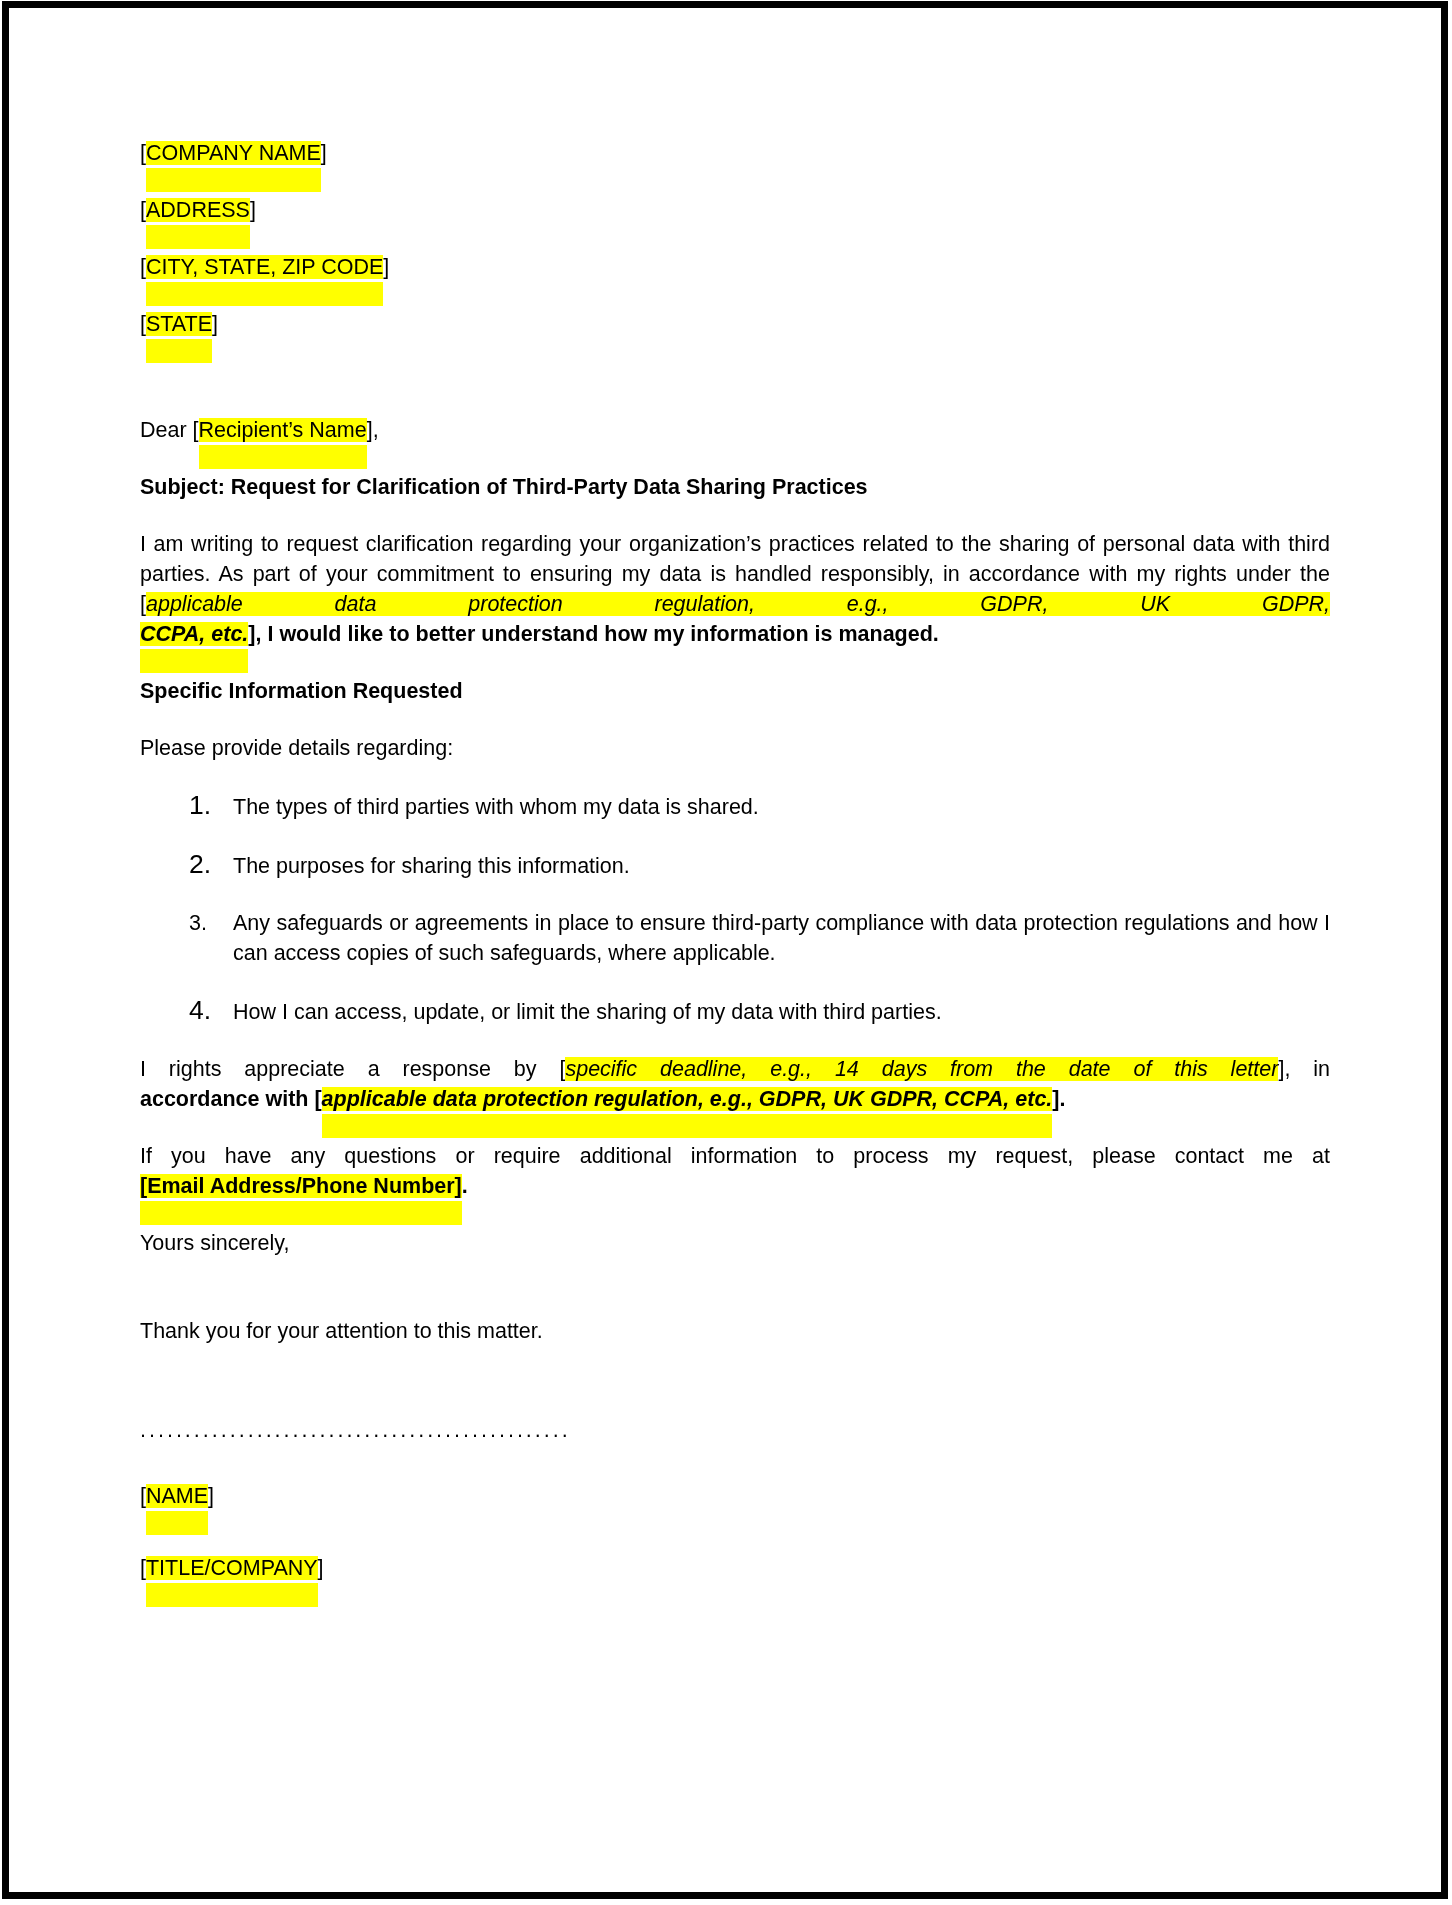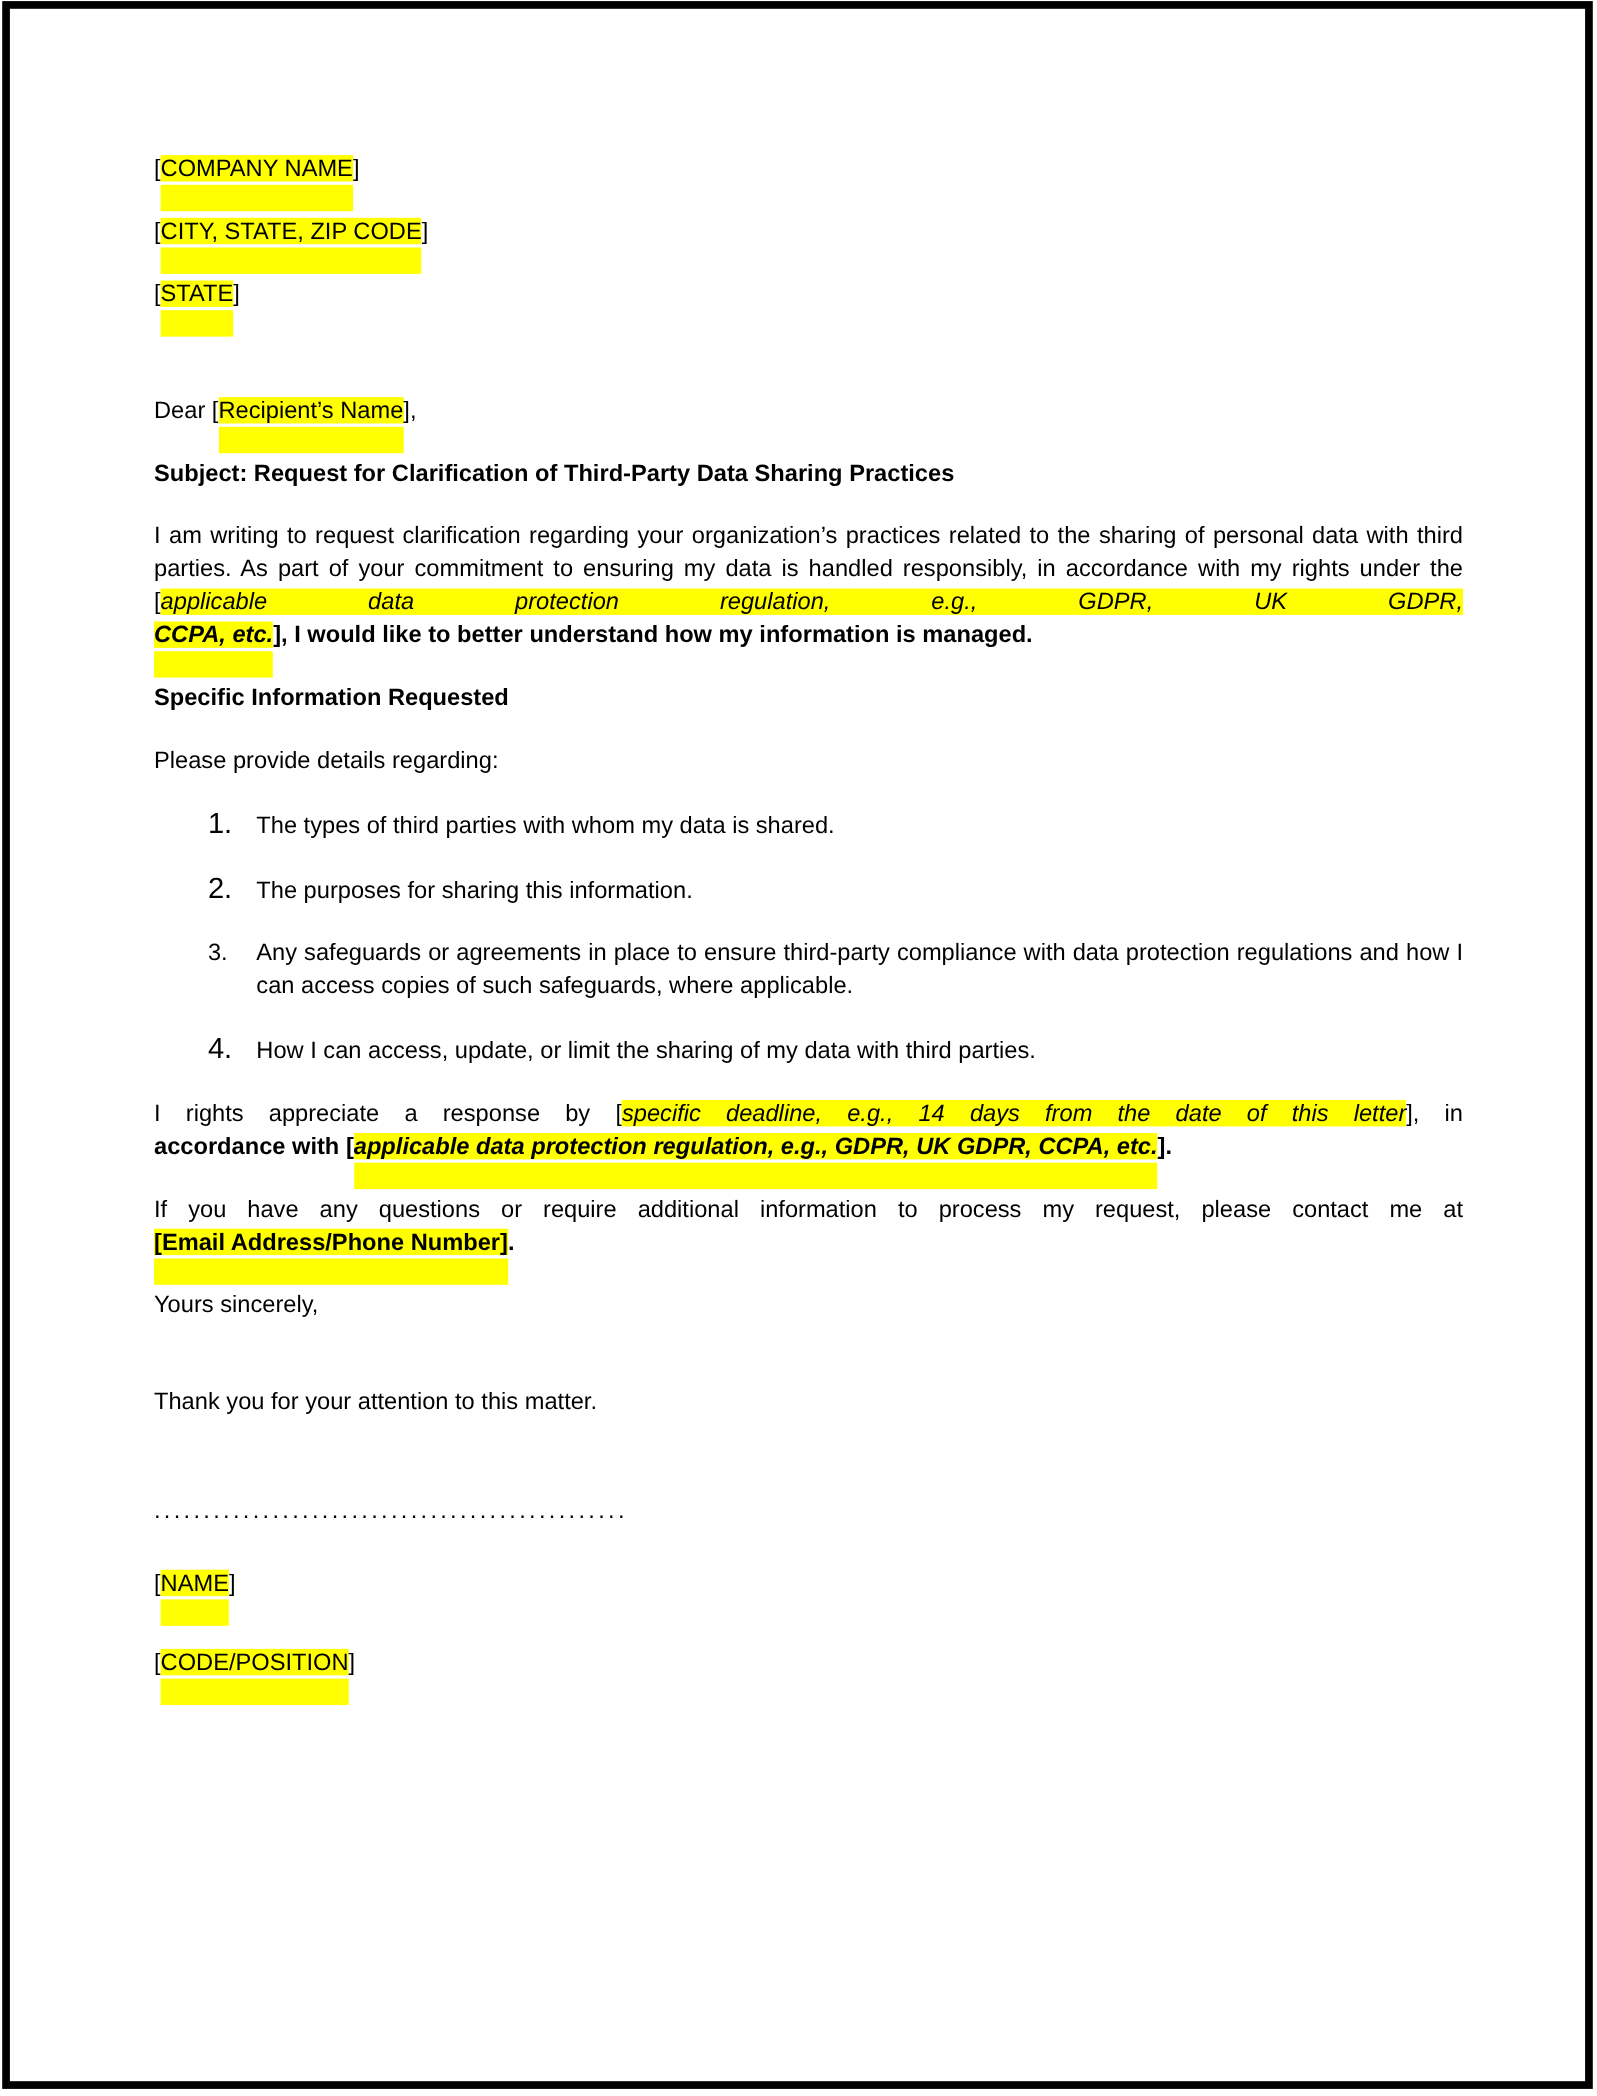--- a/index.html
+++ b/index.html
@@ -48,20 +48,21 @@
   .dots{letter-spacing:3px;}
 </style>
 </head>
 <body>
 
 <div class="page">
   <div class="frame"></div>
   <div class="content">
 
     <div class="para"><span>[</span><span class="hlx">COMPANY NAME</span><span>]</span></div>
+    <div class="para"><span>[</span><span class="hlx">ADDRESS</span><span>]</span></div>
     <div class="para"><span>[</span><span class="hlx">CITY, STATE, ZIP CODE</span><span>]</span></div>
     <div class="para mb-date"><span>[</span><span class="hlx">STATE</span><span>]</span></div>
 
     <div class="para"><span>Dear [</span><span class="hlx">Recipient’s Name</span><span>],</span></div>
 
     <div class="para bd">Subject: Request for Clarification of Third-Party Data Sharing Practices</div>
 
     <div class="para jyl"><span>I am writing to request clarification regarding your organization’s practices related to the sharing of personal data with third parties. As part of your commitment to ensuring my data is handled responsibly, in accordance with my rights under the [</span><span class="hl it">applicable data protection regulation, e.g., GDPR, UK GDPR,</span></div>
     <div class="para jy"><span class="hlx it">CCPA, etc.</span><span>], I would like to better understand how my information is managed.</span></div>
 
@@ -91,16 +92,16 @@
     <div class="para jyl"><span>If you have any questions or require additional information to process my request, please contact me at</span></div>
     <div class="para jy mb-contact"><span class="hlx">[Email Address/Phone Number]</span><span>.</span></div>
 
     <div class="para mb-closing">Yours sincerely,</div>
 
     <div class="para mb-thanks">Thank you for your attention to this matter.</div>
 
     <div class="para dots mb-dots">................................................</div>
 
     <div class="para mb-name"><span>[</span><span class="hlx">NAME</span><span>]</span></div>
-    <div class="para"><span>[</span><span class="hlx">CODE/POSITION</span><span>]</span></div>
+    <div class="para"><span>[</span><span class="hlx">TITLE/COMPANY</span><span>]</span></div>
 
   </div>
 </div>
 
 </body></html>

